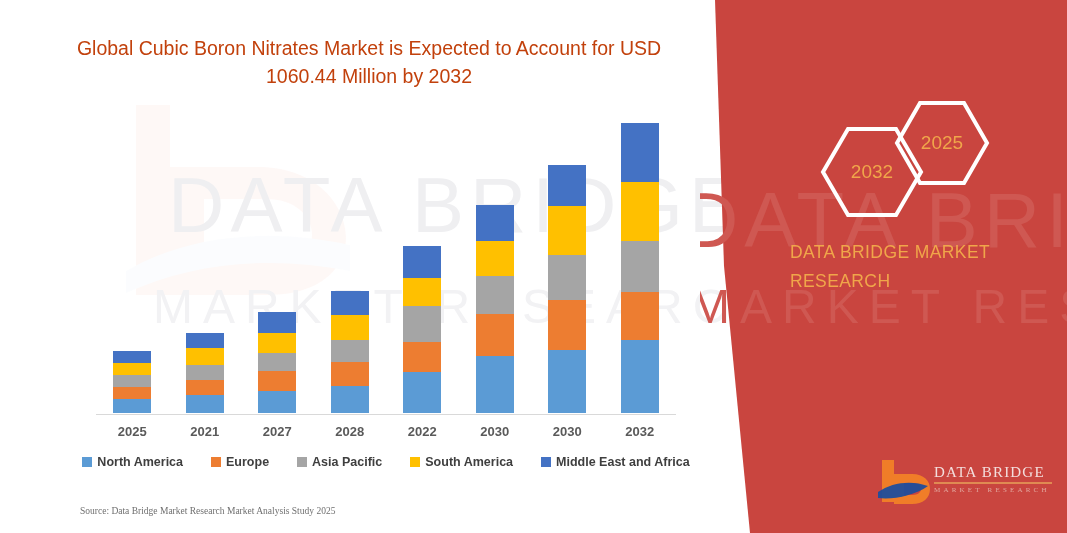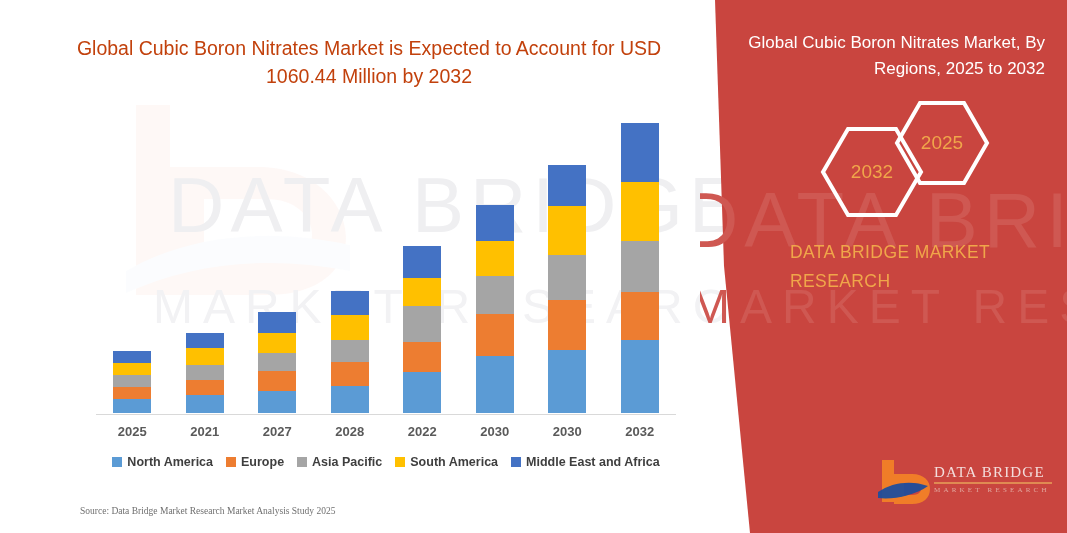--- a/index.html
+++ b/index.html
@@ -42,21 +42,21 @@
   .bars{position:absolute;left:0;top:0;width:580px;height:303px;display:flex;
         align-items:flex-end;justify-content:space-around;}
   .bar{width:38px;display:flex;flex-direction:column;justify-content:flex-end;}
   .seg{width:100%;}
 
   .xlabels{position:absolute;left:96px;top:424px;width:580px;display:flex;
            justify-content:space-around;}
   .xlabel{width:38px;text-align:center;font-size:13px;font-weight:bold;color:#5a5a5a;}
 
   .legend{position:absolute;left:96px;top:455px;width:580px;display:flex;
-          justify-content:center;align-items:center;gap:13px;}
+          justify-content:center;align-items:center;gap:28px;}
   .lg-item{display:flex;align-items:center;gap:5px;}
   .lg-swatch{width:10px;height:10px;display:inline-block;}
   .lg-label{font-size:12.5px;font-weight:bold;color:#3f3f3f;white-space:nowrap;}
 
   .footer{position:absolute;left:80px;top:506px;width:600px;display:flex;
           justify-content:space-between;}
   .footer span{font-family:"Liberation Serif", serif;font-size:9.5px;color:#6f6f6f;}
   .right-pane-inner{
     position:absolute;left:690px;top:0;width:377px;height:533px;
     background:#c9453f;
@@ -213,21 +213,20 @@
     </div>
   </div>
 
   <div class="right-pane-inner"></div>
 
   <div class="wm-right">
     <div class="wm-right-l1">DATA BRIDGE</div>
     <div class="wm-right-l2">MARKET RESEARCH</div>
   </div>
 
-  <div class="r-title">Global Cubic Boron Nitrates Market, By Regions, 2025 to 2032</div>
 
   <div class="hexes">
     <div class="hex" style="left:74px;top:0px;width:96px;height:86px;">
       <svg width="96" height="86" viewBox="0 0 96 86">
         <polygon points="26,3 70,3 93,43 70,83 26,83 3,43" fill="none" stroke="#ffffff" stroke-width="4"></polygon>
       </svg>
       <span class="hex-label">2025</span>
     </div>
     <div class="hex" style="left:0px;top:26px;width:104px;height:92px;">
       <svg width="104" height="92" viewBox="0 0 104 92">

